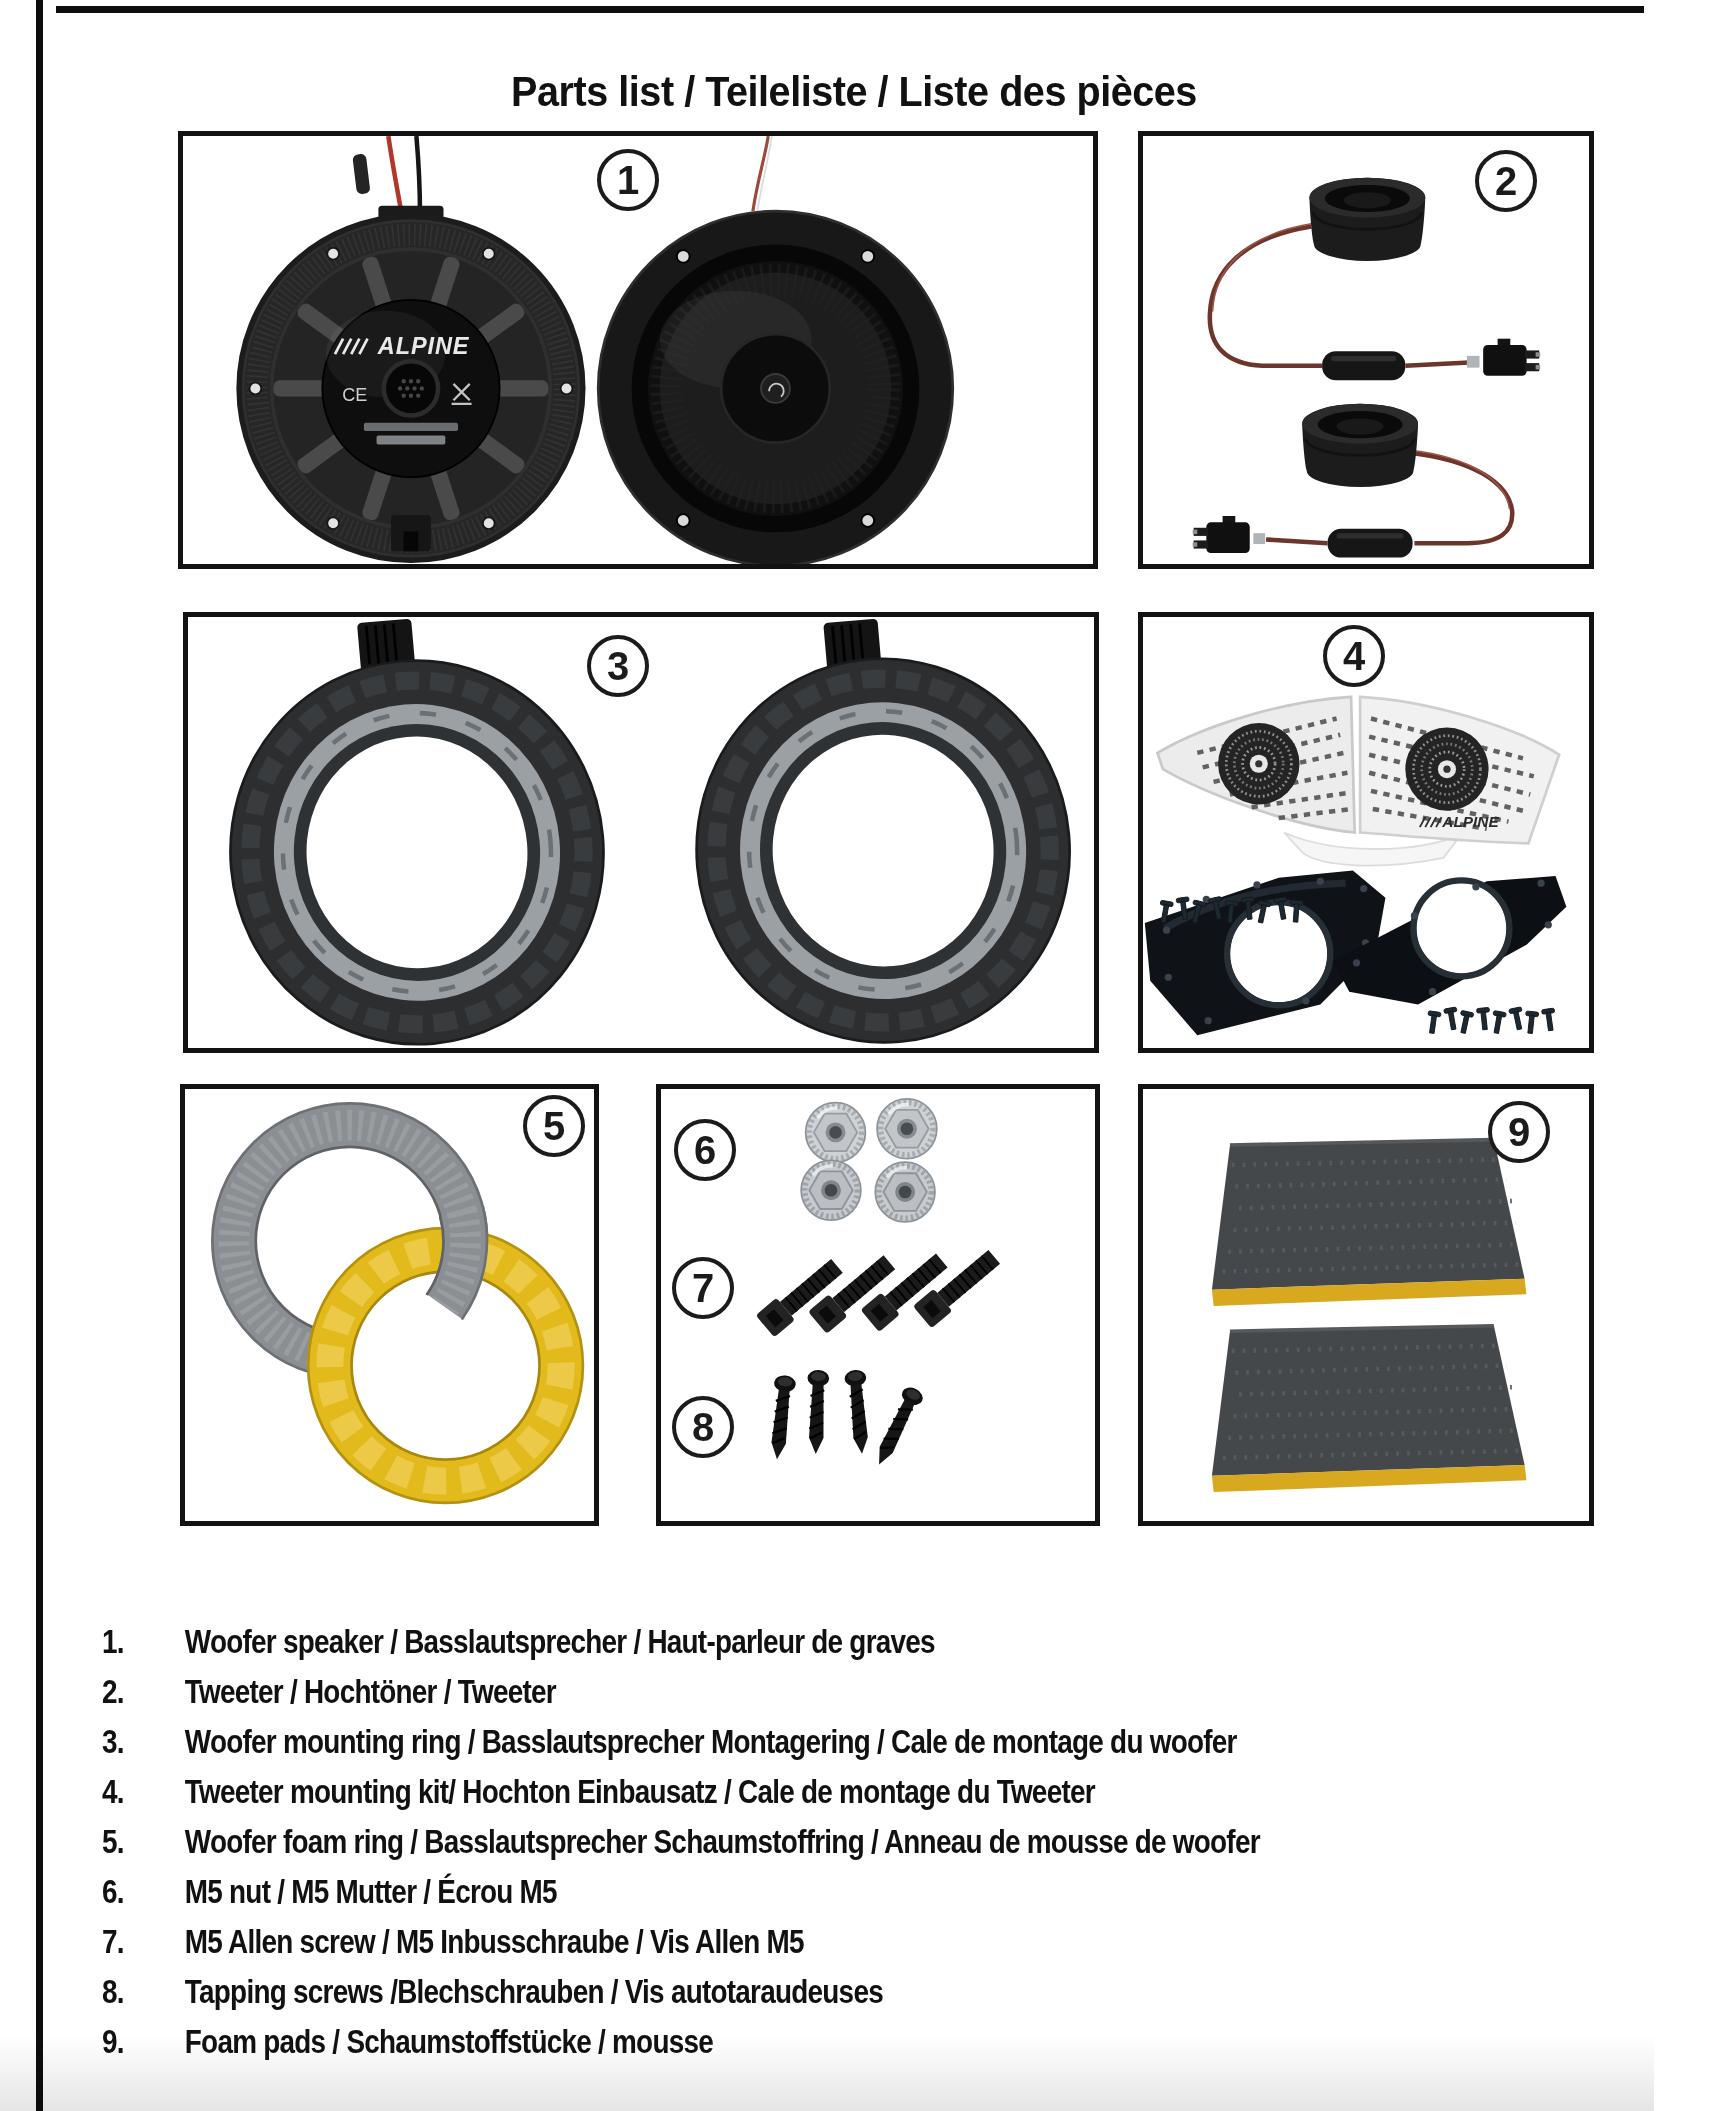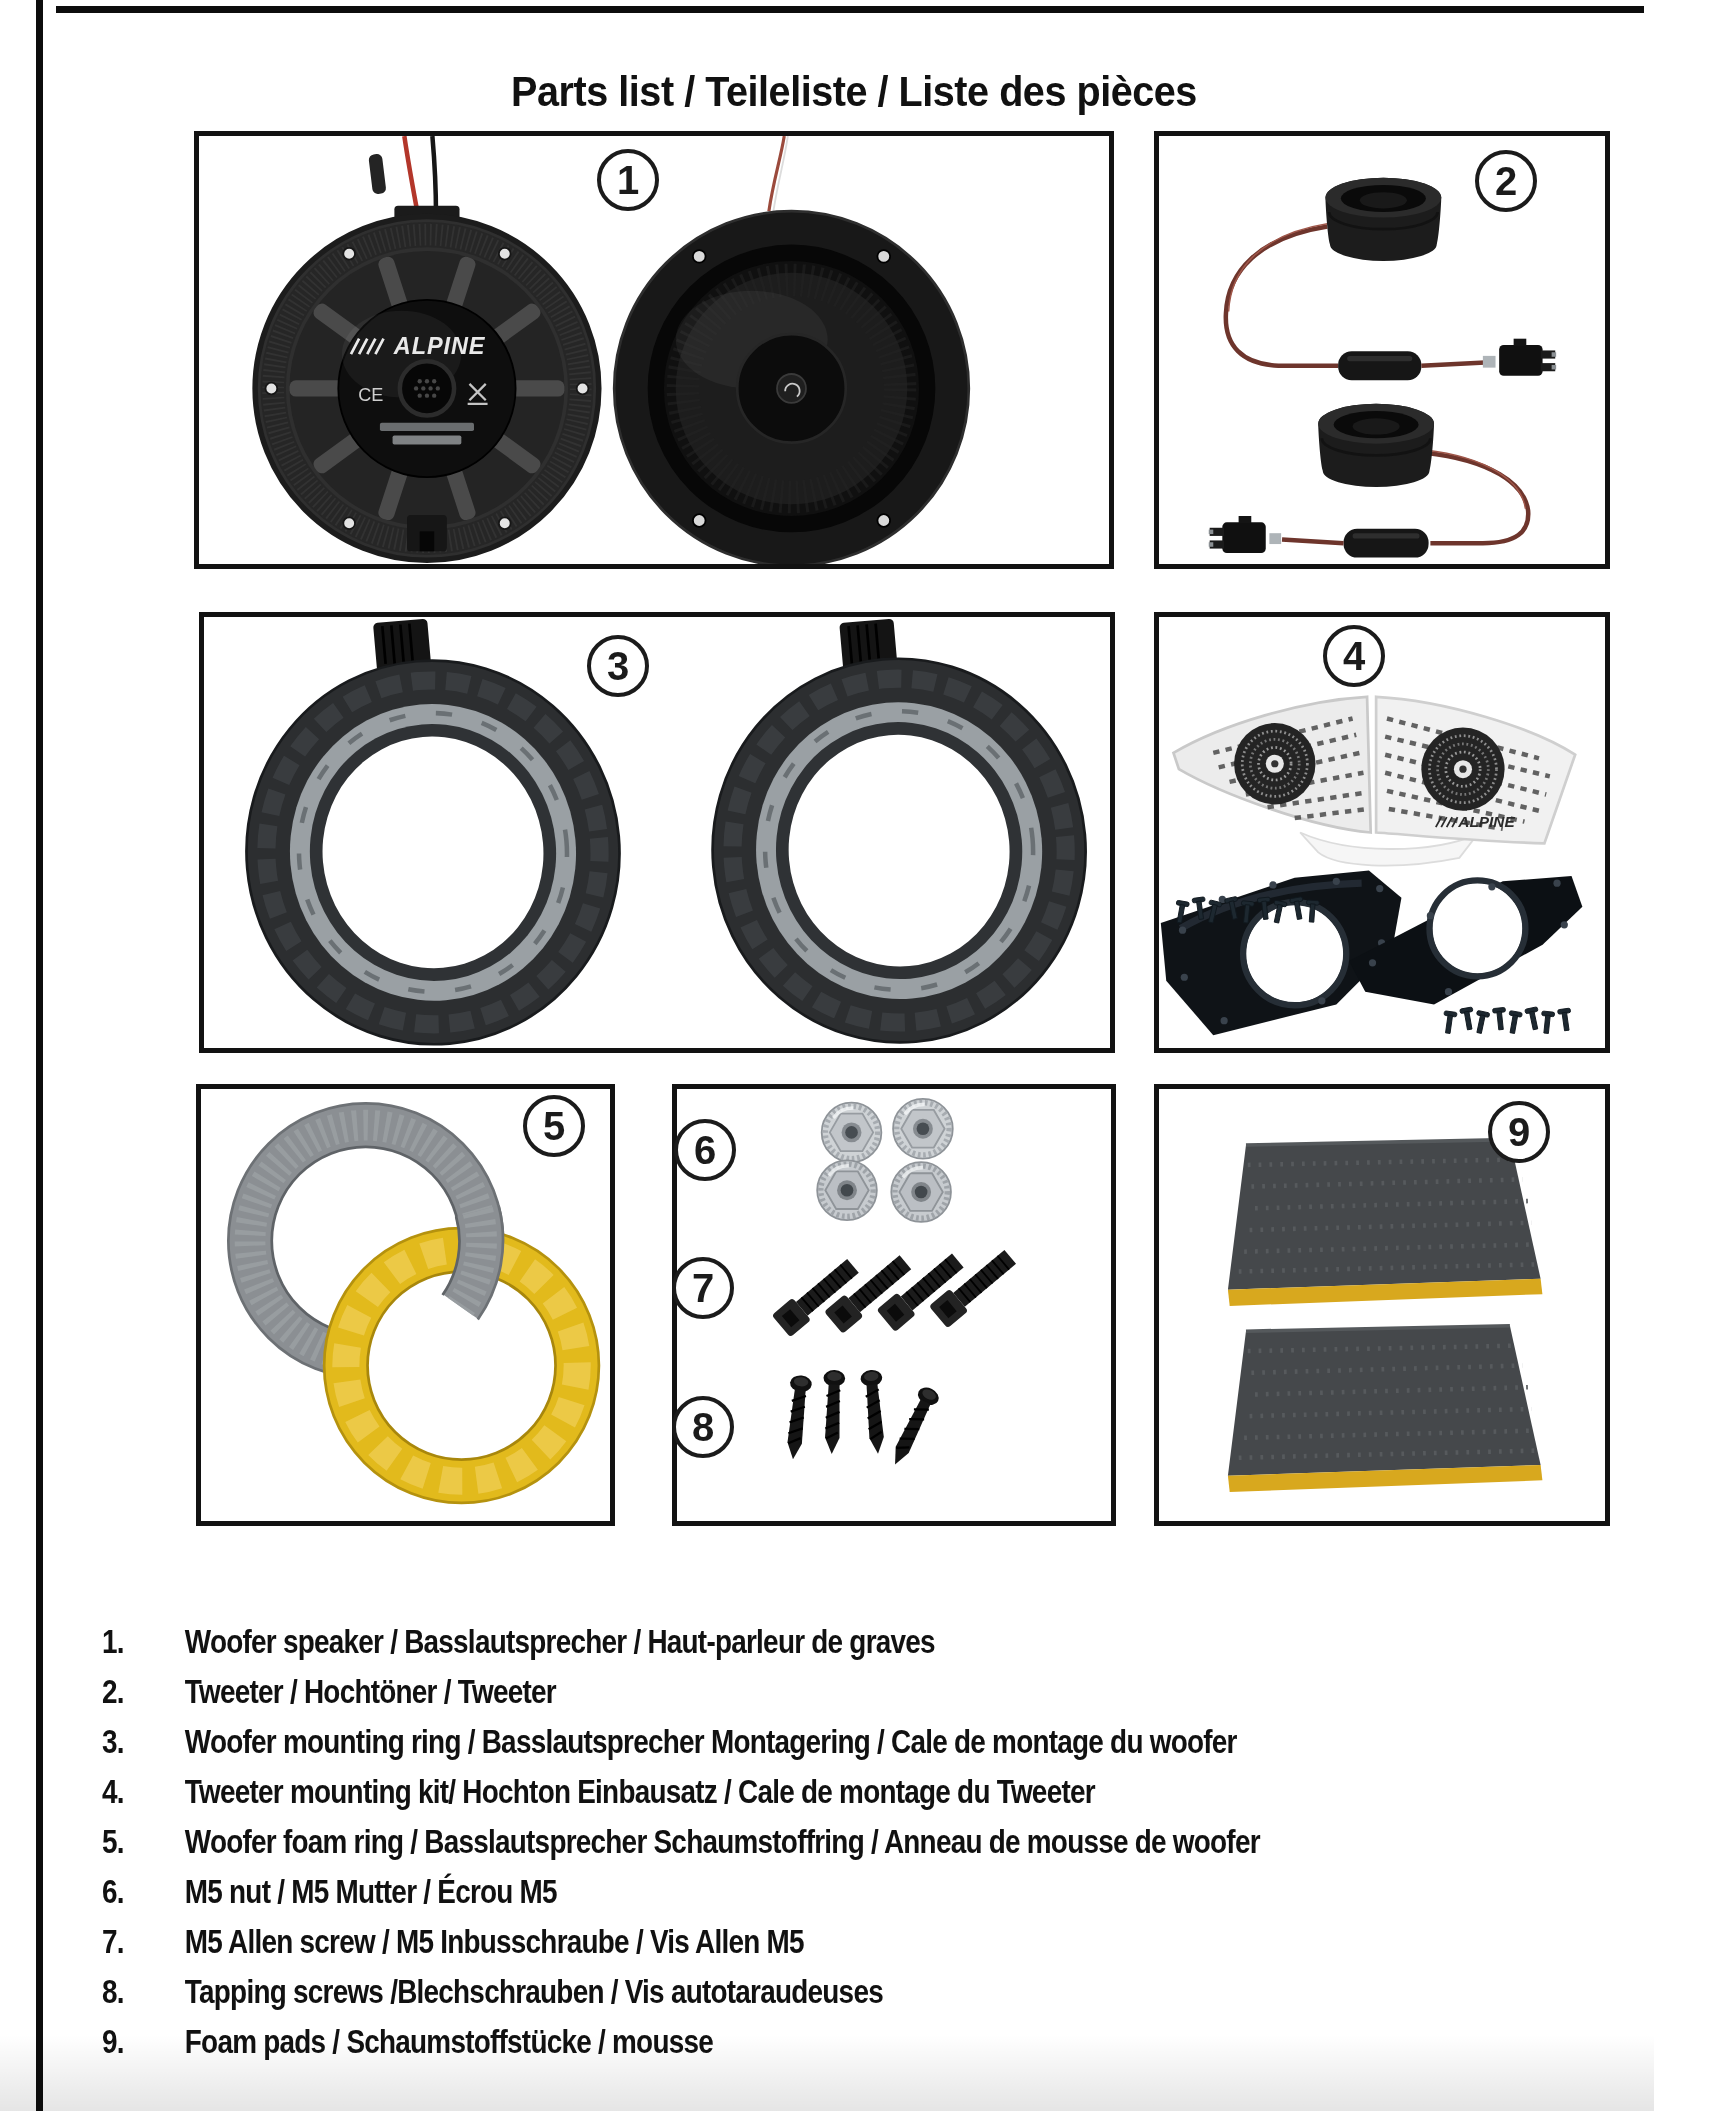--- a/index.html
+++ b/index.html
@@ -3,21 +3,21 @@
 <meta charset="utf-8">
 <style>
   html,body{margin:0;padding:0;background:#fff;}
   .page{position:relative;width:1654px;height:2111px;background:#ffffff;
         font-family:"Liberation Sans", sans-serif;color:#111;overflow:hidden;}
   .border-left{position:absolute;left:36px;top:0;width:7.2px;height:2111px;background:#0d0d0d;}
   .border-right{position:absolute;left:1656px;top:0;width:9px;height:2111px;background:#0d0d0d;}
   .border-top{position:absolute;left:56px;top:6.3px;width:1588px;height:7.2px;background:#0d0d0d;}
   .title{position:absolute;left:51px;top:67px;width:1606px;margin:0;text-align:center;
          font-size:43px;font-weight:bold;letter-spacing:-0.5px;transform:scaleX(.92);transform-origin:50% 0;}
-  .box{position:absolute;border:5.4px solid #121212;background:#fff;margin-left:16px;}
+  .box{position:absolute;border:5.4px solid #121212;background:#fff;}
   .box svg{position:absolute;left:0;top:0;}
   #box1{left:178px;top:131px;width:910px;height:428px;}
   #box2{left:1138px;top:131px;width:446px;height:428px;}
   #box3{left:183px;top:612px;width:906px;height:431px;}
   #box4{left:1138px;top:612px;width:446px;height:431px;}
   #box5{left:180px;top:1084px;width:409px;height:432px;}
   #box678{left:656px;top:1084px;width:434px;height:432px;}
   #box9{left:1138px;top:1084px;width:446px;height:432px;}
   .badge{position:absolute;width:54px;height:54px;border:4.5px solid #1b1b1b;border-radius:50%;
          background:#fff;display:flex;align-items:center;justify-content:center;

